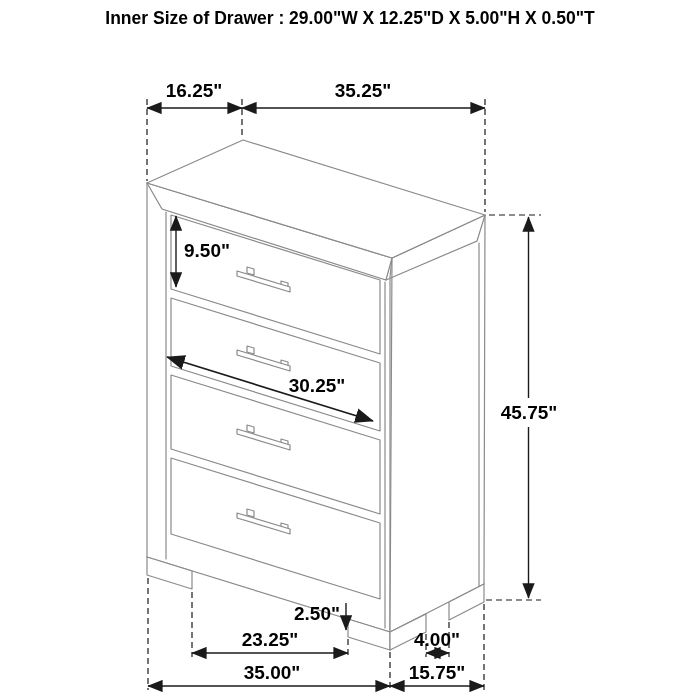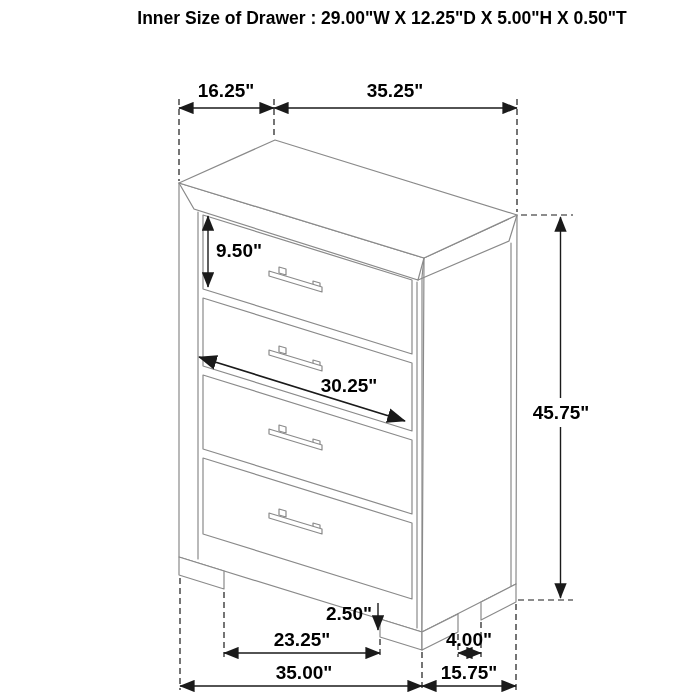--- a/index.html
+++ b/index.html
@@ -6,21 +6,20 @@
     margin: 0;
     padding: 0;
     background: #ffffff;
   }
   .stage {
     position: relative;
     width: 664px;
     height: 700px;
     background: #ffffff;
     overflow: hidden;
-    padding-left: 32px;
   }
   svg { display: block; }
   .title-text {
     font-family: "Liberation Sans", "DejaVu Sans", sans-serif;
     font-size: 17.5px;
     font-weight: bold;
     fill: #000000;
   }
   .dim-label {
     font-family: "Liberation Sans", "DejaVu Sans", sans-serif;

